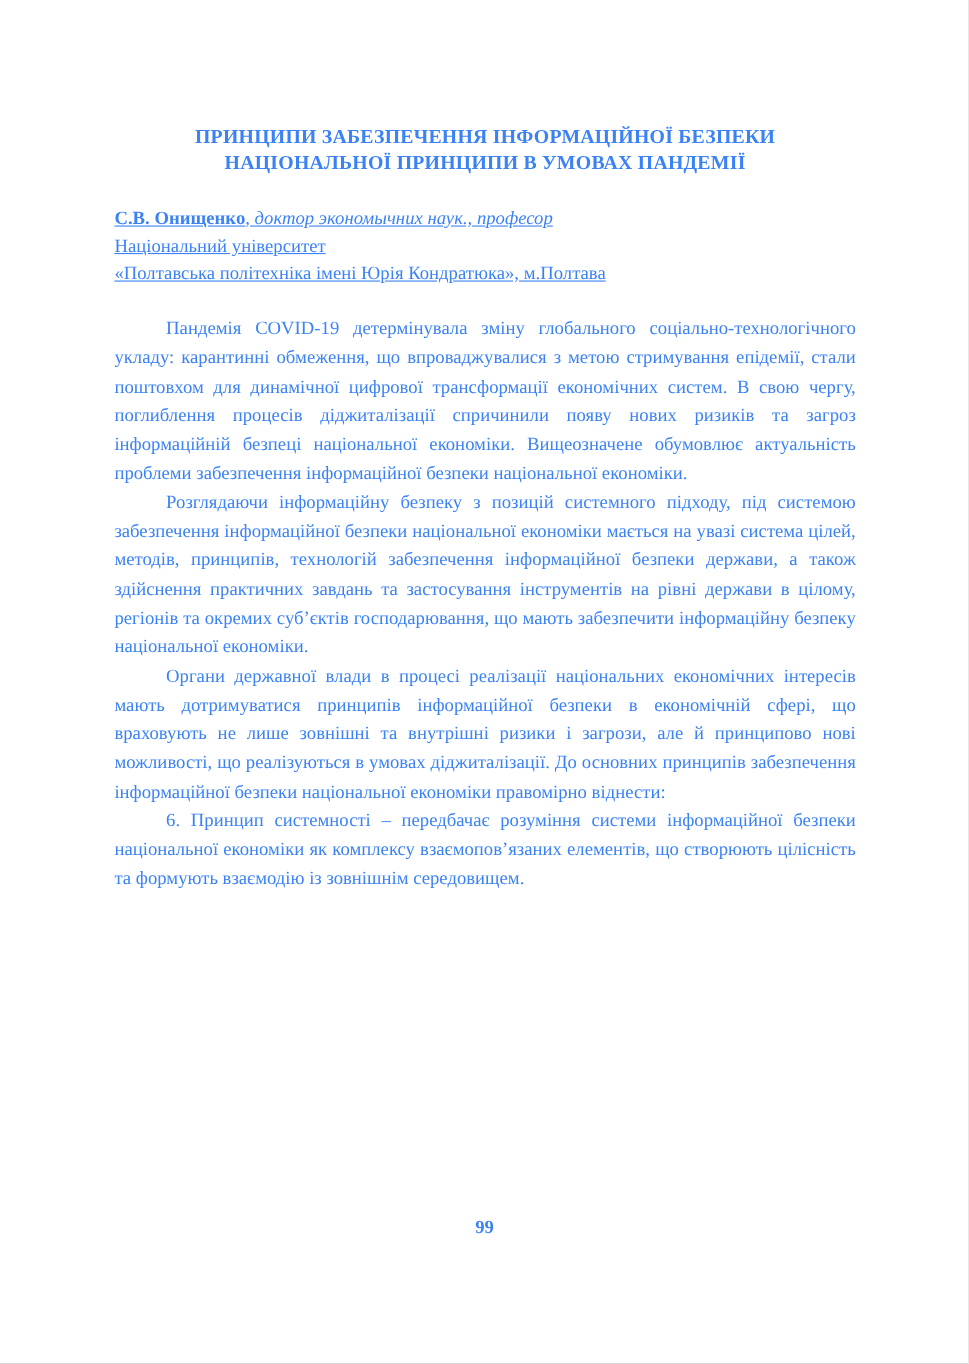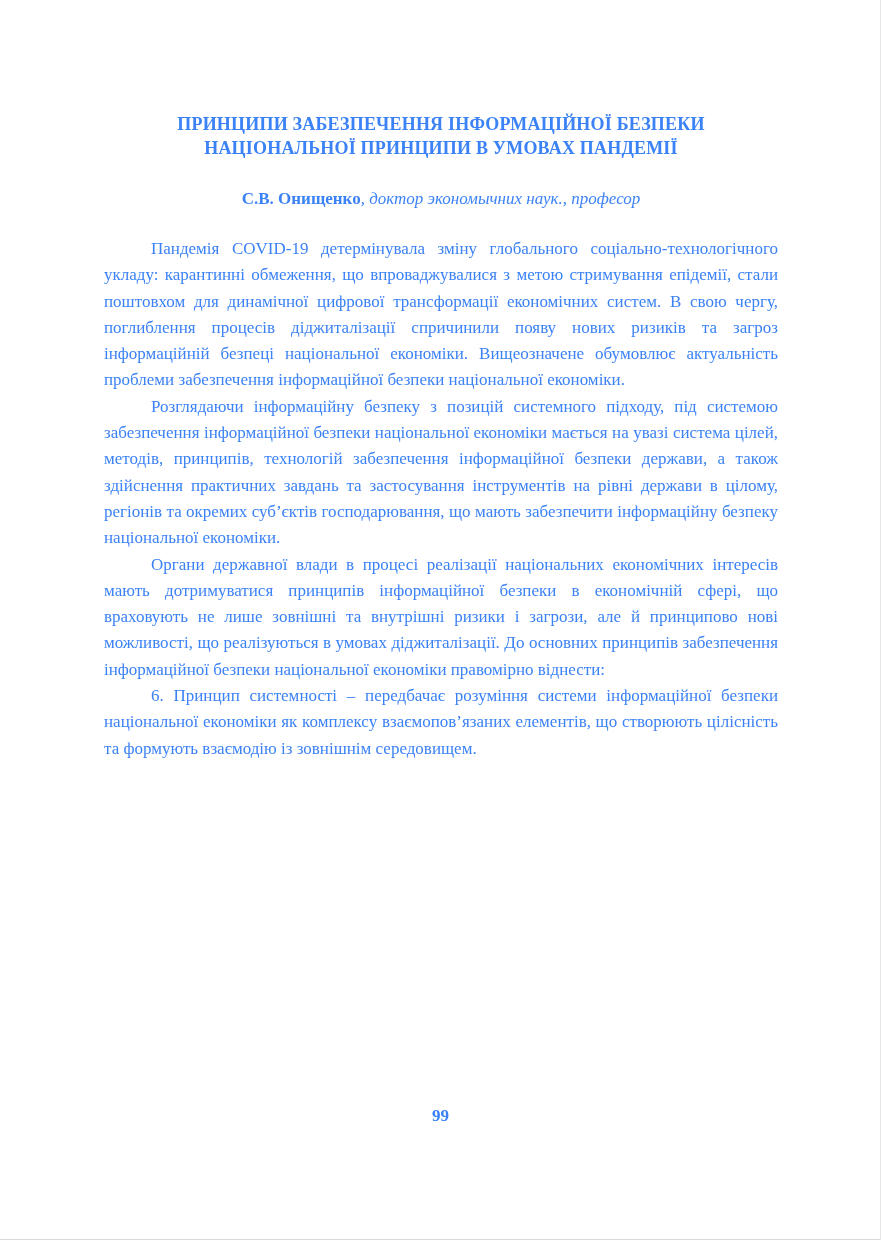--- a/index.html
+++ b/index.html
@@ -26,23 +26,23 @@
   .title {
     margin: 0;
     text-align: center;
     font-weight: bold;
     font-size: 18px;
     line-height: 24px;
     letter-spacing: 0.2px;
   }
   .byline-block {
     margin-top: 26px;
-    text-align: center;
     font-size: 17px;
     line-height: 25px;
+    text-decoration: underline;
   }
   .author-name {
     font-weight: bold;
   }
   .author-degree {
     font-style: italic;
   }
   .body-text {
     margin-top: 25px;
     font-family: Liberation Serif, serif;
@@ -72,20 +72,22 @@
 
     <h1 class="title">
       <span>ПРИНЦИПИ ЗАБЕЗПЕЧЕННЯ ІНФОРМАЦІЙНОЇ БЕЗПЕКИ</span><br>
       <span>НАЦІОНАЛЬНОЇ ПРИНЦИПИ В УМОВАХ ПАНДЕМІЇ</span>
     </h1>
 
     <div class="byline-block">
       <div>
         <span class="author-name">С.В. Онищенко</span><span class="author-degree">, доктор экономычних наук., професор</span>
       </div>
+      <div>Національний університет</div>
+      <div>«Полтавська політехніка імені Юрія Кондратюка», м.Полтава</div>
     </div>
 
     <div class="body-text">
       <p class="para">Пандемія COVID-19 детермінувала зміну глобального соціально-технологічного укладу: карантинні обмеження, що впроваджувалися з метою стримування епідемії, стали поштовхом для динамічної цифрової трансформації економічних систем. В свою чергу, поглиблення процесів діджиталізації спричинили появу нових ризиків та загроз інформаційній безпеці національної економіки. Вищеозначене обумовлює актуальність проблеми забезпечення інформаційної безпеки національної економіки.</p>
       <p class="para">Розглядаючи інформаційну безпеку з позицій системного підходу, під системою забезпечення інформаційної безпеки національної економіки мається на увазі система цілей, методів, принципів, технологій забезпечення інформаційної безпеки держави, а також здійснення практичних завдань та застосування інструментів на рівні держави в цілому, регіонів та окремих суб’єктів господарювання, що мають забезпечити інформаційну безпеку національної економіки.</p>
       <p class="para">Органи державної влади в процесі реалізації національних економічних інтересів мають дотримуватися принципів інформаційної безпеки в економічній сфері, що враховують не лише зовнішні та внутрішні ризики і загрози, але й принципово нові можливості, що реалізуються в умовах діджиталізації. До основних принципів забезпечення інформаційної безпеки національної економіки правомірно віднести:</p>
       <p class="para">6. Принцип системності – передбачає розуміння системи інформаційної безпеки національної економіки як комплексу взаємопов’язаних елементів, що створюють цілісність та формують взаємодію із зовнішнім середовищем.</p>
     </div>
 
   </div>

